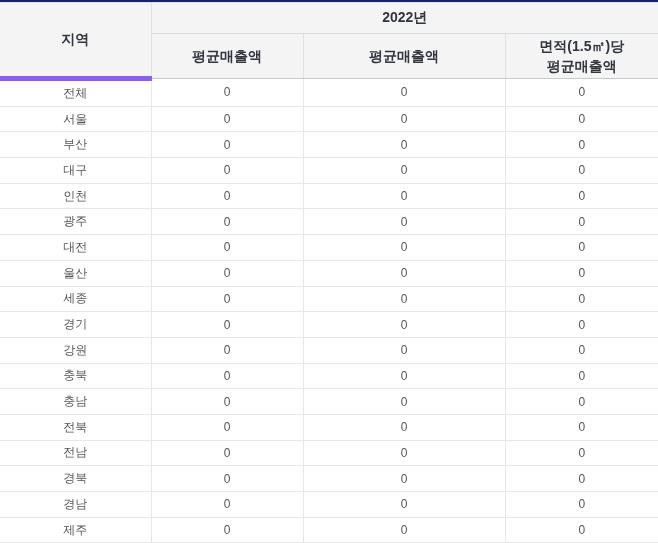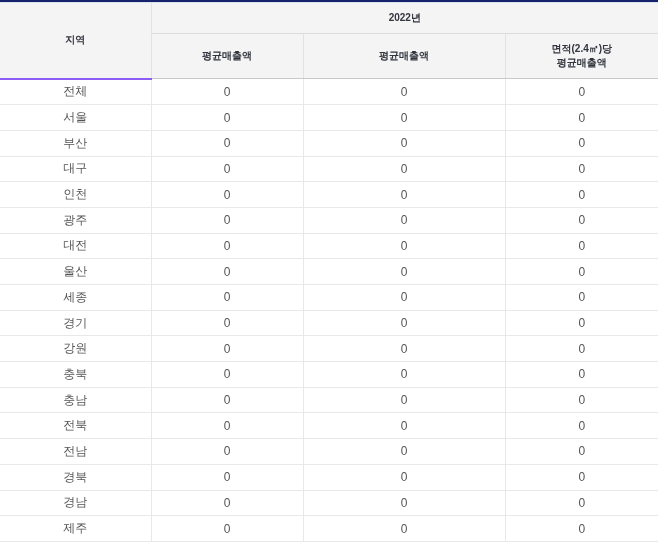--- a/index.html
+++ b/index.html
@@ -22,28 +22,28 @@
     border-top: 1px solid #dbe3f0;
   }
   col.c-region { width: 151px; }
   col.c-count  { width: 152px; }
   col.c-sales  { width: 202px; }
   col.c-area   { width: 153px; }
 
   thead th {
     background: #f4f4f4;
     color: #32343e;
-    font-size: 10px;
+    font-size: 14px;
     font-weight: bold;
     text-align: center;
     vertical-align: middle;
     padding: 0;
   }
   th.region-header {
-    border-bottom: 2px solid #8b5cf6;
+    border-bottom: 5px solid #8b5cf6;
   }
   th.year-header {
     height: 30px;
     border-left: 1px solid #e2e2e2;
     border-bottom: 1px solid #dcdcdc;
   }
   tr.sub-header-row th {
     height: 44px;
     border-left: 1px solid #e2e2e2;
     border-bottom: 1px solid #c9c9c9;
@@ -76,21 +76,21 @@
     </colgroup>
     <thead>
       <tr>
         <th class="region-header" rowspan="2">지역</th>
         <th class="year-header" colspan="3">2022년</th>
       </tr>
       <tr class="sub-header-row">
         <th>평균매출액</th>
         <th>평균매출액</th>
         <th>
-          <span>면적(2.4㎡)당</span><br>
+          <span>면적(1.5㎡)당</span><br>
           <span>평균매출액</span>
         </th>
       </tr>
     </thead>
     <tbody>
   <tr>
     <td>전체</td>
     <td class="vline">0</td>
     <td class="vline">0</td>
     <td class="vline">0</td>

